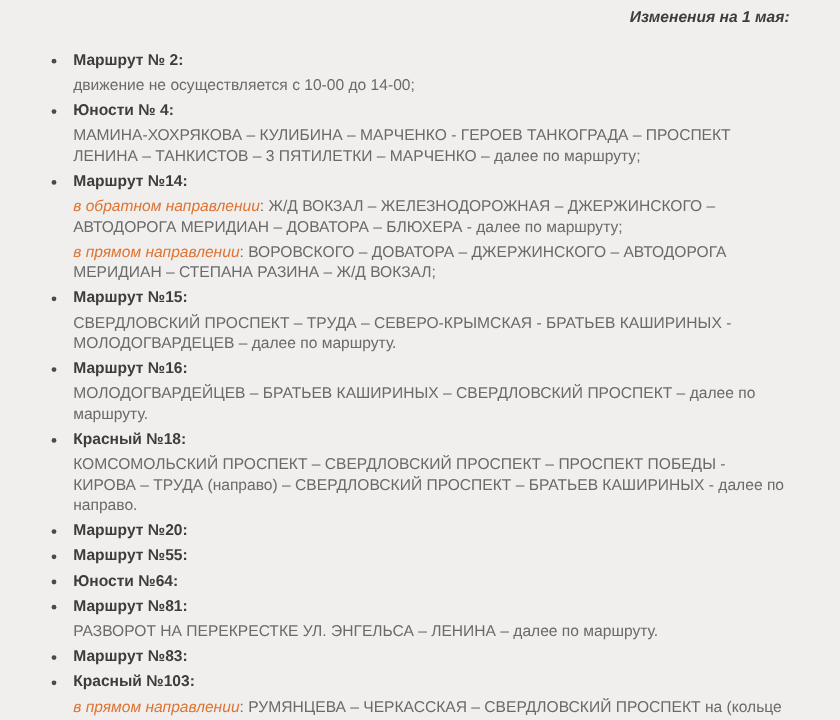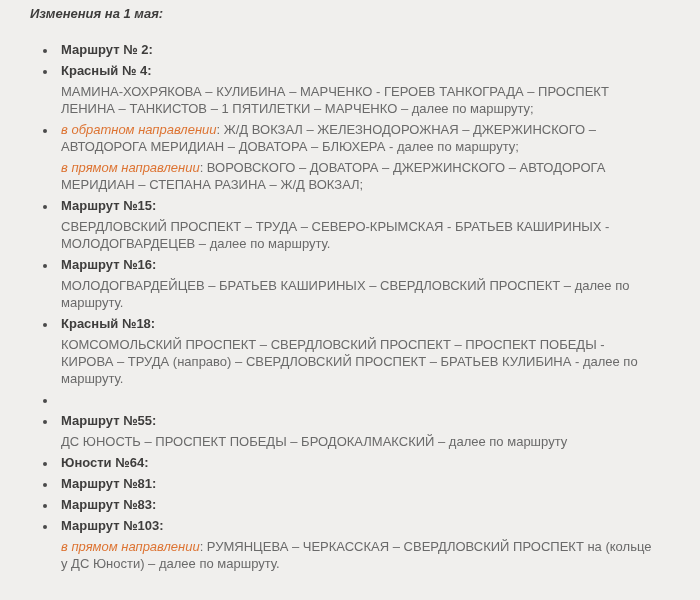--- a/index.html
+++ b/index.html
@@ -27,20 +27,21 @@
   .page {
     padding: 5px 42px 0 30px;
   }
   .heading {
     margin: 0;
     font-size: 13px;
     line-height: 17px;
     font-weight: bold;
     font-style: italic;
     color: var(--title-color);
+    text-align: right;
   }
   ul.routes {
     margin: 19px 0 0 0;
     padding: 0 0 0 27px;
     list-style-type: disc;
   }
   ul.routes li {
     color: var(--body-color);
   }
   ul.routes li::marker {
@@ -63,33 +64,39 @@
 <body>
 
 <div class="page">
   <p class="heading">Изменения на 1 мая:</p>
   <ul class="routes" id="routes">
   <li>
     <div class="route-line">
       <span class="route-title">Маршрут № 2:</span>
     </div>
 
+  <div class="route-line">
+    <span class="line-text">движение не осуществляется с 10-00 до 14-00;</span>
+  </div>
 </li>
 
   <li>
     <div class="route-line">
-      <span class="route-title">Красный № 4:</span>
+      <span class="route-title">Юности № 4:</span>
     </div>
 
   <div class="route-line">
-    <span class="line-text">МАМИНА-ХОХРЯКОВА – КУЛИБИНА – МАРЧЕНКО - ГЕРОЕВ ТАНКОГРАДА – ПРОСПЕКТ ЛЕНИНА – ТАНКИСТОВ – 1 ПЯТИЛЕТКИ – МАРЧЕНКО – далее по маршруту;</span>
+    <span class="line-text">МАМИНА-ХОХРЯКОВА – КУЛИБИНА – МАРЧЕНКО - ГЕРОЕВ ТАНКОГРАДА – ПРОСПЕКТ ЛЕНИНА – ТАНКИСТОВ – 3 ПЯТИЛЕТКИ – МАРЧЕНКО – далее по маршруту;</span>
   </div>
 </li>
 
   <li>
+    <div class="route-line">
+      <span class="route-title">Маршрут №14:</span>
+    </div>
 
   <div class="route-line">
     <span class="direction-label">в обратном направлении</span><span class="line-text">: Ж/Д ВОКЗАЛ – ЖЕЛЕЗНОДОРОЖНАЯ – ДЖЕРЖИНСКОГО – АВТОДОРОГА МЕРИДИАН – ДОВАТОРА – БЛЮХЕРА - далее по маршруту;</span>
   </div>
 
   <div class="route-line">
     <span class="direction-label">в прямом направлении</span><span class="line-text">: ВОРОВСКОГО – ДОВАТОРА – ДЖЕРЖИНСКОГО – АВТОДОРОГА МЕРИДИАН – СТЕПАНА РАЗИНА – Ж/Д ВОКЗАЛ;</span>
   </div>
 </li>
 
@@ -112,62 +119,65 @@
     <span class="line-text">МОЛОДОГВАРДЕЙЦЕВ – БРАТЬЕВ КАШИРИНЫХ – СВЕРДЛОВСКИЙ ПРОСПЕКТ – далее по маршруту.</span>
   </div>
 </li>
 
   <li>
     <div class="route-line">
       <span class="route-title">Красный №18:</span>
     </div>
 
   <div class="route-line">
-    <span class="line-text">КОМСОМОЛЬСКИЙ ПРОСПЕКТ – СВЕРДЛОВСКИЙ ПРОСПЕКТ – ПРОСПЕКТ ПОБЕДЫ - КИРОВА – ТРУДА (направо) – СВЕРДЛОВСКИЙ ПРОСПЕКТ – БРАТЬЕВ КУЛИБИНА - далее по маршруту.</span>
+    <span class="line-text">КОМСОМОЛЬСКИЙ ПРОСПЕКТ – СВЕРДЛОВСКИЙ ПРОСПЕКТ – ПРОСПЕКТ ПОБЕДЫ - КИРОВА – ТРУДА (направо) – СВЕРДЛОВСКИЙ ПРОСПЕКТ – БРАТЬЕВ КАШИРИНЫХ - далее по направо.</span>
   </div>
 </li>
 
   <li>
+    <div class="route-line">
+      <span class="route-title">Маршрут №20:</span>
+    </div>
 
 </li>
 
   <li>
     <div class="route-line">
       <span class="route-title">Маршрут №55:</span>
     </div>
 
-  <div class="route-line">
-    <span class="line-text">ДС ЮНОСТЬ – ПРОСПЕКТ ПОБЕДЫ – БРОДОКАЛМАКСКИЙ – далее по маршруту</span>
-  </div>
 </li>
 
   <li>
     <div class="route-line">
       <span class="route-title">Юности №64:</span>
     </div>
 
 </li>
 
   <li>
     <div class="route-line">
       <span class="route-title">Маршрут №81:</span>
     </div>
 
+  <div class="route-line">
+    <span class="line-text">РАЗВОРОТ НА ПЕРЕКРЕСТКЕ УЛ. ЭНГЕЛЬСА – ЛЕНИНА – далее по маршруту.</span>
+  </div>
 </li>
 
   <li>
     <div class="route-line">
       <span class="route-title">Маршрут №83:</span>
     </div>
 
 </li>
 
   <li>
     <div class="route-line">
-      <span class="route-title">Маршрут №103:</span>
+      <span class="route-title">Красный №103:</span>
     </div>
 
   <div class="route-line">
     <span class="direction-label">в прямом направлении</span><span class="line-text">: РУМЯНЦЕВА – ЧЕРКАССКАЯ – СВЕРДЛОВСКИЙ ПРОСПЕКТ на (кольце у ДС Юности) – далее по маршруту.</span>
   </div>
 
 </li>
 </ul>
 </div>
 

